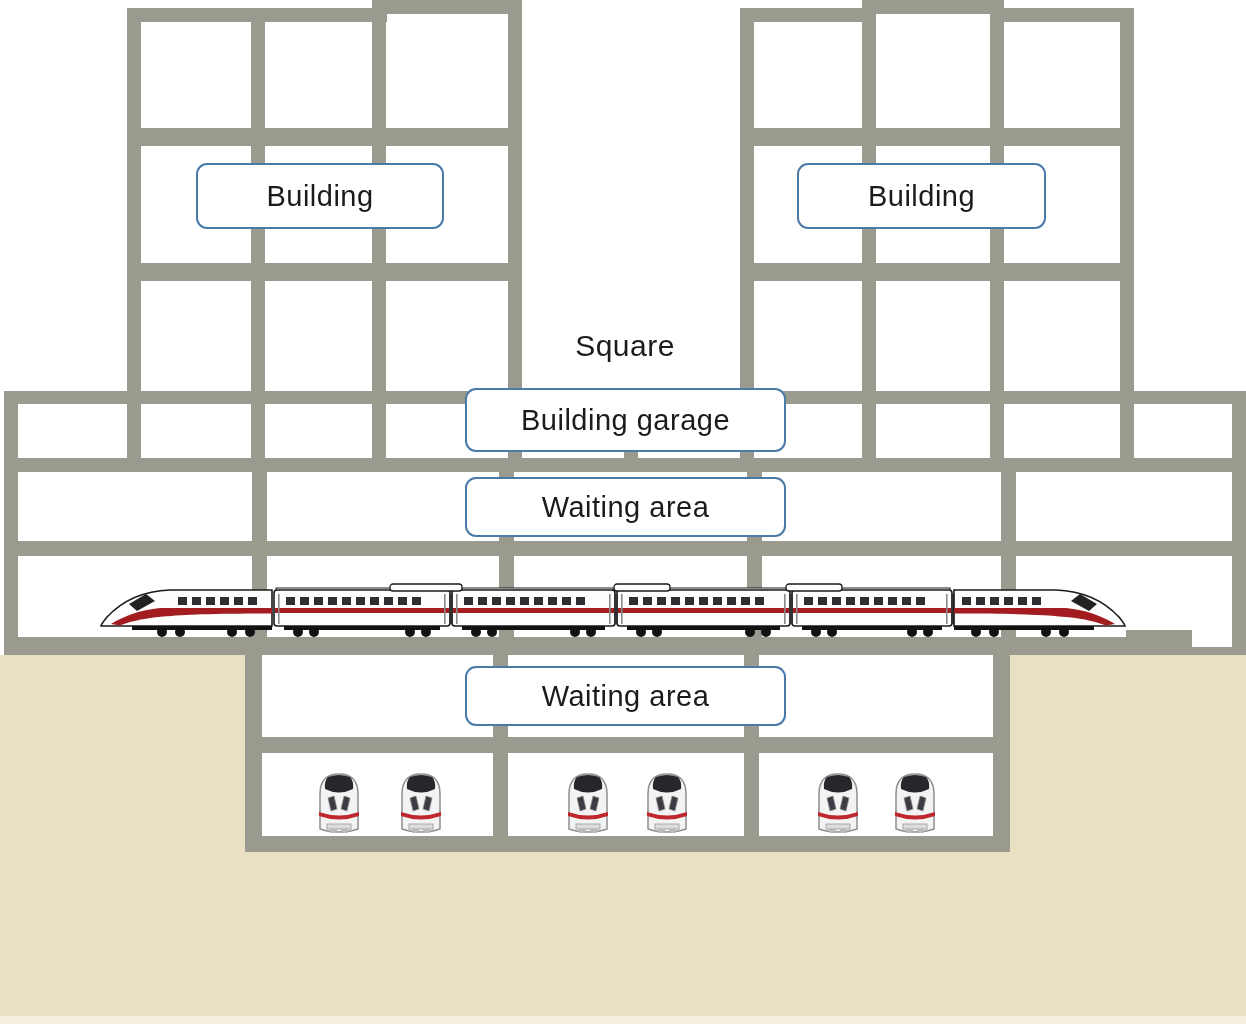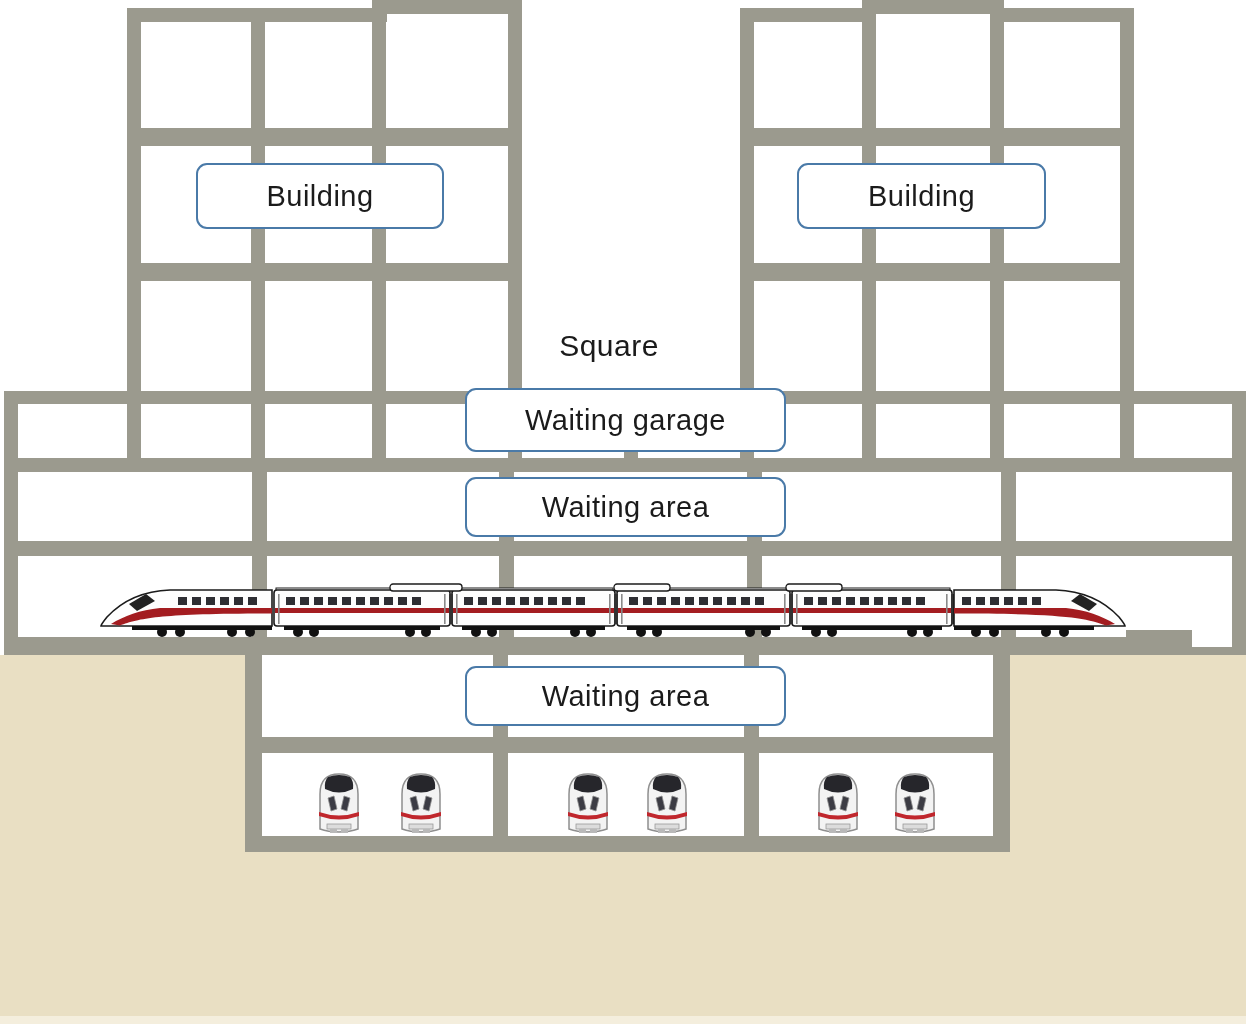--- a/index.html
+++ b/index.html
@@ -221,17 +221,17 @@
     </svg>
   <svg class="front-train" style="left:812px" viewBox="0 0 52 66">
       <use href="#trainFront"></use>
     </svg>
   <svg class="front-train" style="left:889px" viewBox="0 0 52 66">
       <use href="#trainFront"></use>
     </svg>
 
   <div class="label" style="left:196px;top:163px;width:248px;height:66px">Building</div>
   <div class="label" style="left:797px;top:163px;width:249px;height:66px">Building</div>
-  <div class="plainlabel" style="left:524px;top:327px;width:170px;height:38px">Square</div>
-  <div class="label" style="left:465px;top:388px;width:321px;height:64px">Waiting garage</div>
+  <div class="plainlabel" style="left:540px;top:327px;width:170px;height:38px">Square</div>
+  <div class="label" style="left:465px;top:388px;width:321px;height:64px">Building garage</div>
   <div class="label" style="left:465px;top:477px;width:321px;height:60px">Waiting area</div>
   <div class="label" style="left:465px;top:666px;width:321px;height:60px">Waiting area</div>
 </div>
 
 </body></html>

